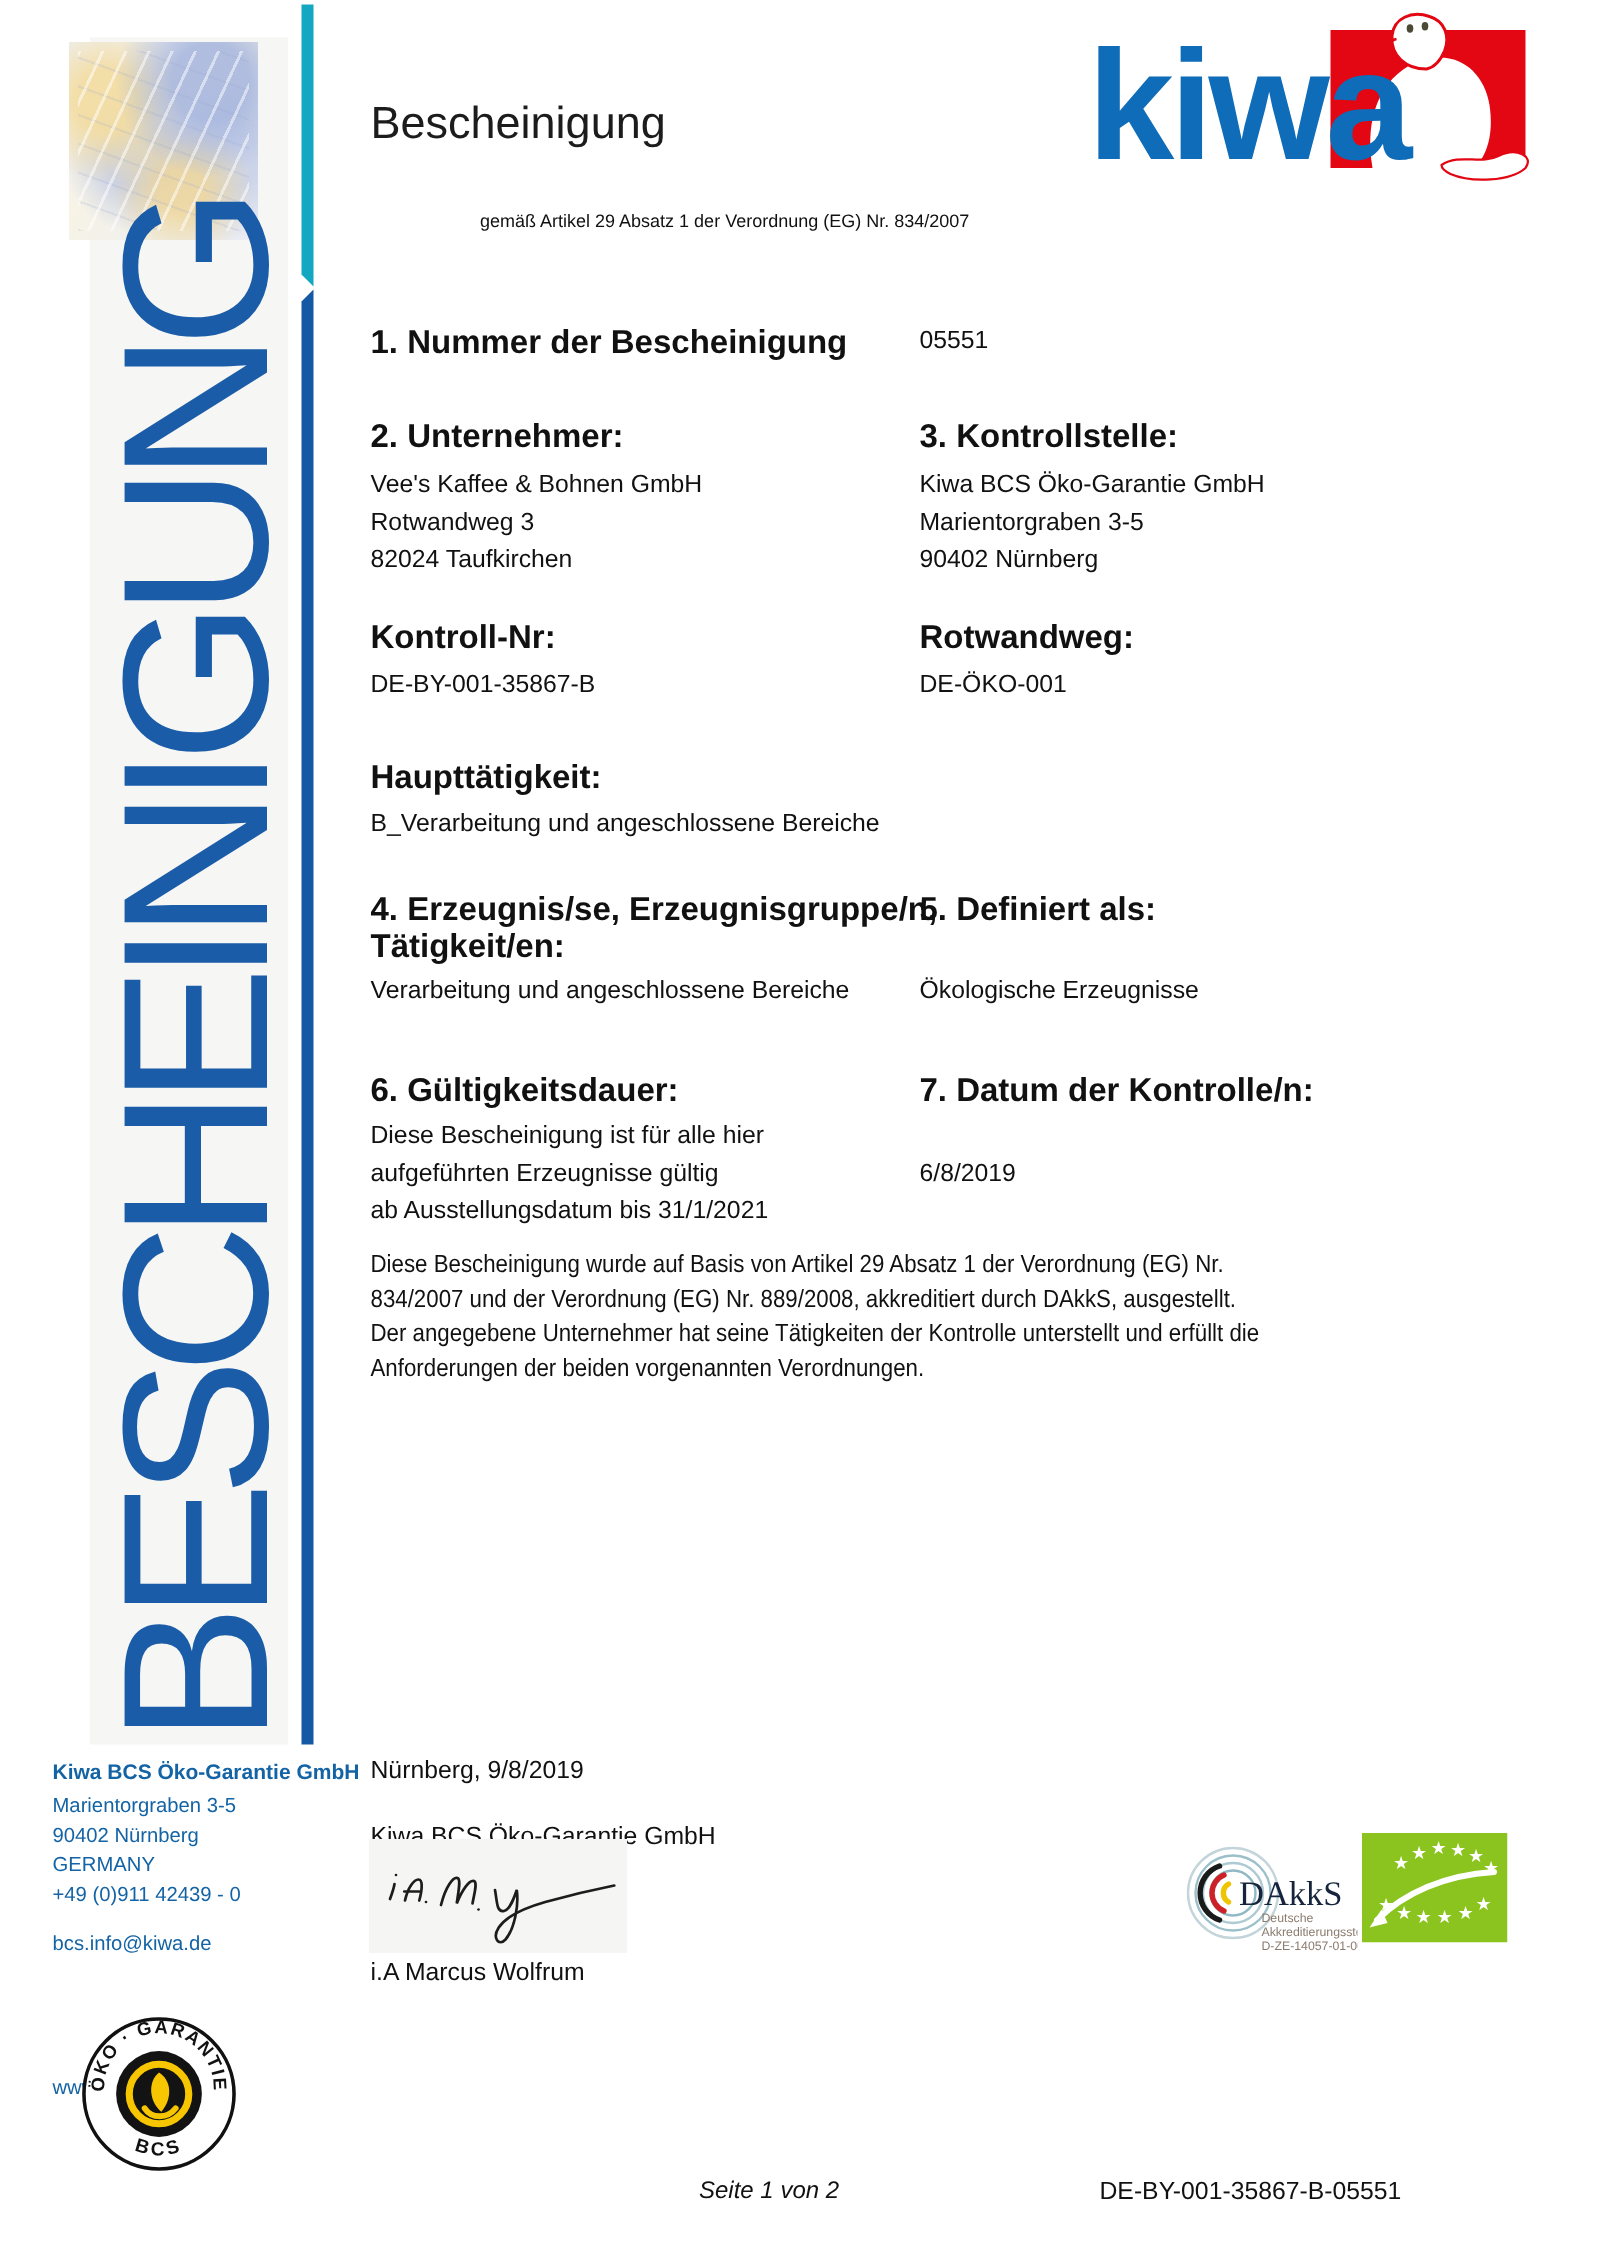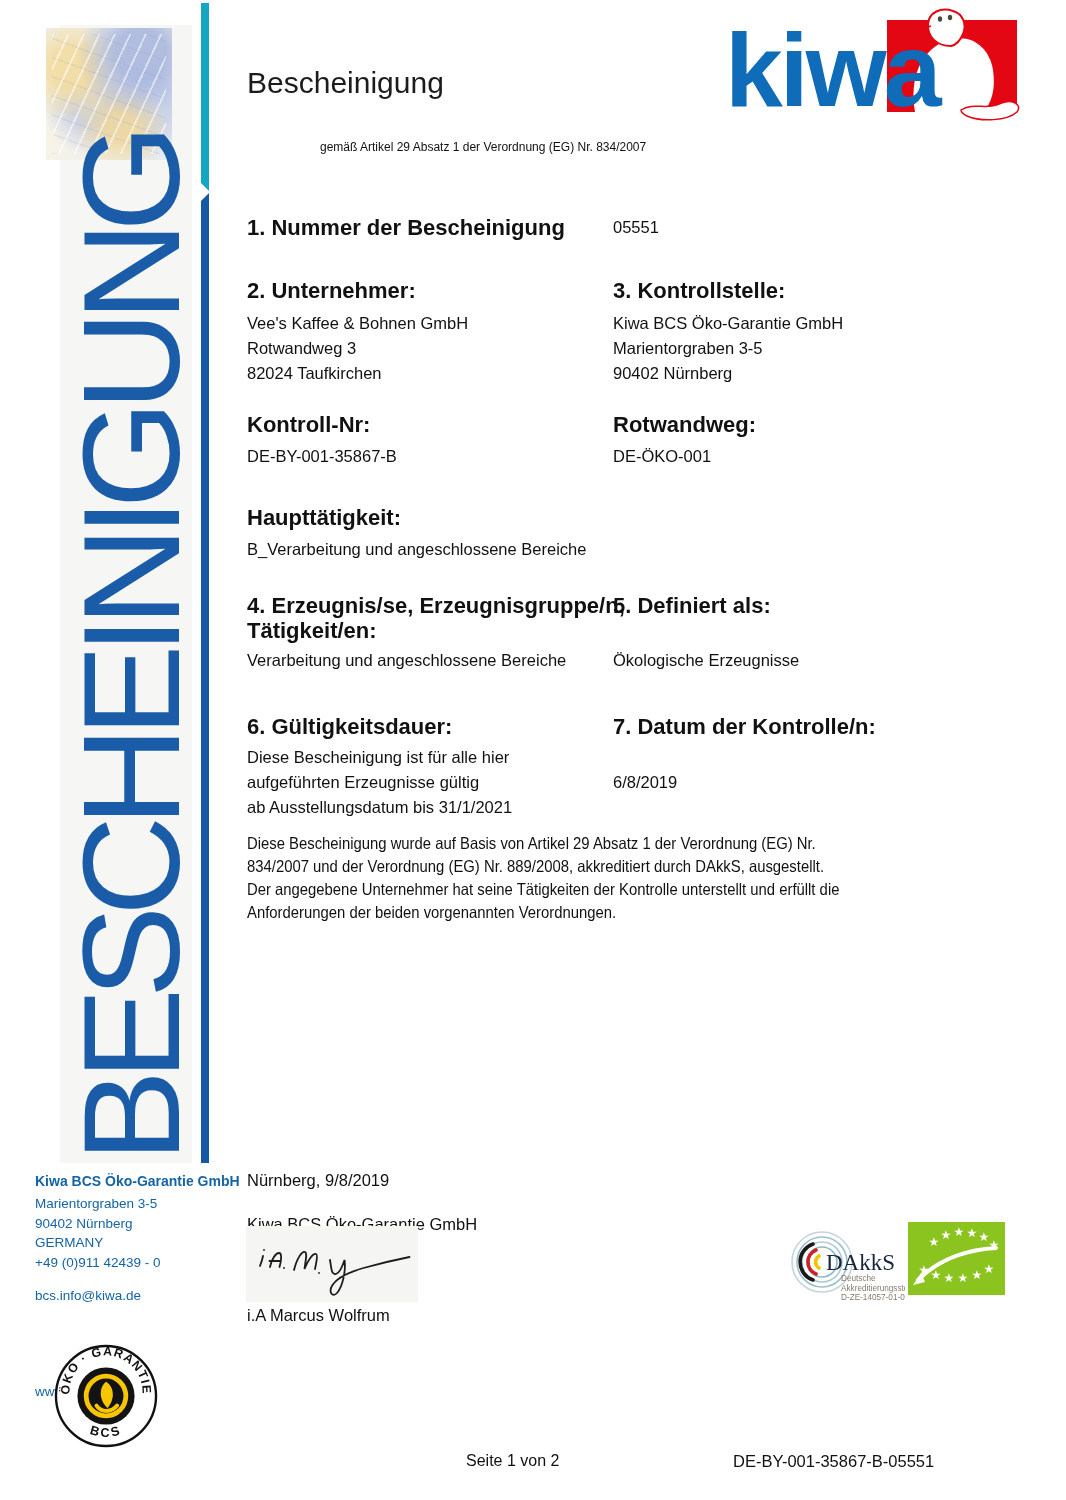--- a/index.html
+++ b/index.html
@@ -56,21 +56,21 @@
   .contact-addr { left:35px; top:1194px; font-size:13.5px; line-height:19.5px; }
   .contact-mail { left:35px; top:1288px; font-size:13.5px; }
   .contact-web  { left:35px; top:1384px; font-size:13.5px; }
 
   
   .sig-place   { left:247px; top:1169px; font-size:16.5px; line-height:22px; }
   .sig-svg     { left:246px; top:1226px; }
   .sig-name    { left:247px; top:1306px; font-size:16.5px; }
 
   
-  .footer-page { left:466px; top:1452px; font-size:16px; }
+  .footer-page { left:466px; top:1452px; font-size:16px;font-style:italic; }
   .footer-ref  { left:733px; top:1452px; width:300px; text-align:left; font-size:16.5px; }
 </style>
 </head>
 <body>
 
 <div class="page">
 
   <div class="abs left-col"></div>
   <div class="abs marble"></div>
 

